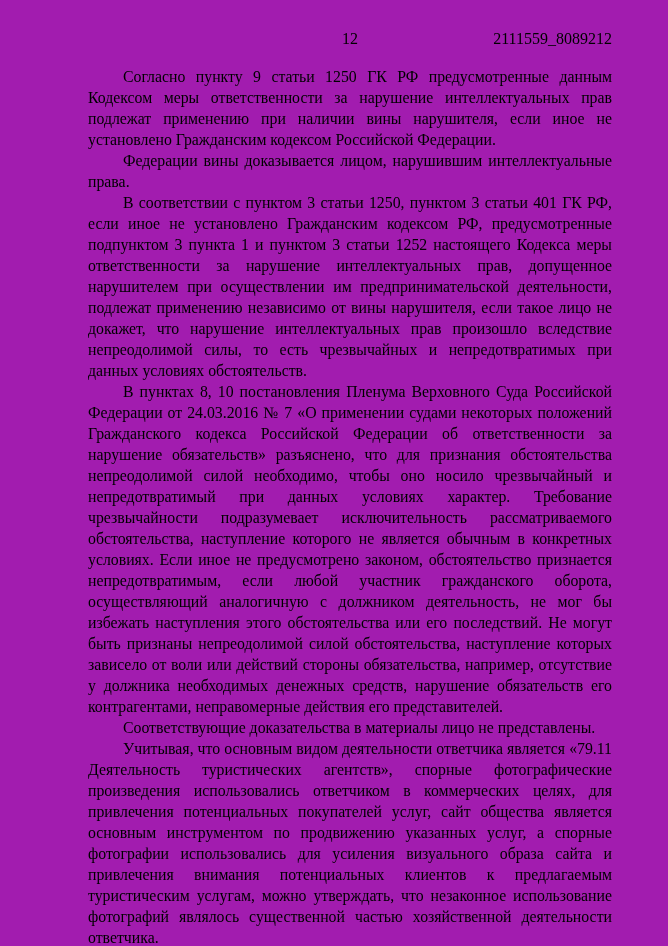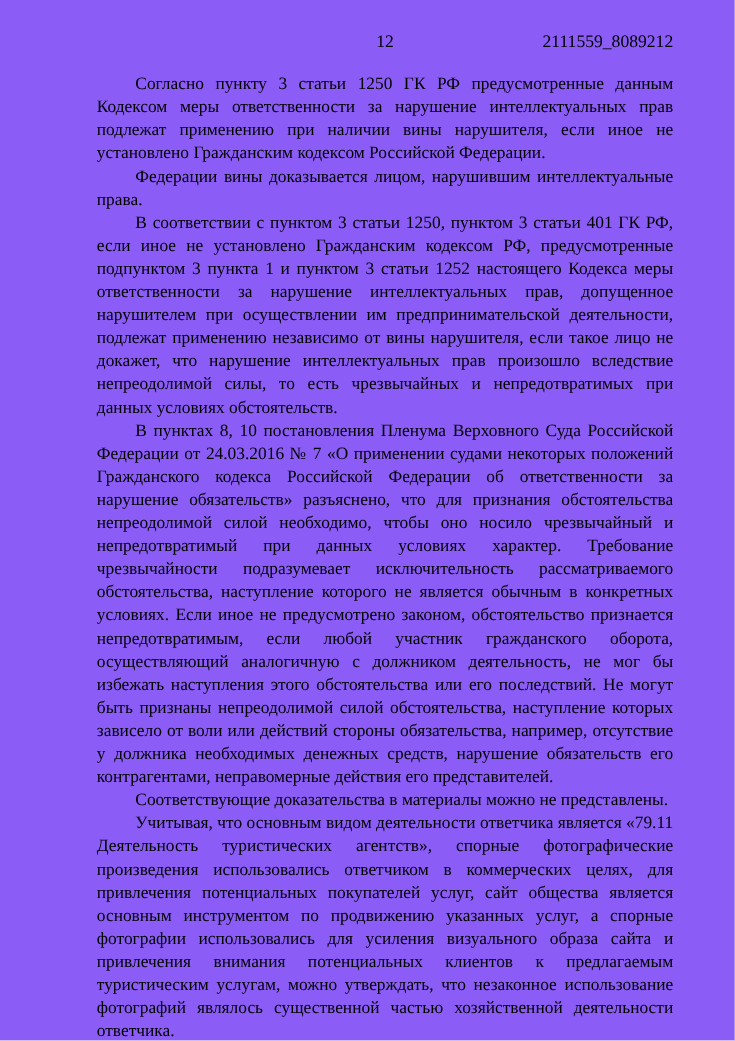--- a/index.html
+++ b/index.html
@@ -11,21 +11,21 @@
   body {
     width: 668px;
     height: 946px;
     font-family: "Liberation Serif", "DejaVu Serif", serif;
     color: #000000;
   }
   .page {
     position: relative;
     width: 668px;
     height: 946px;
-    background: #8b5cf6;
+    background: #a21caf;
     overflow: hidden;
   }
   .header {
     position: absolute;
     top: 28px;
     left: 88px;
     right: 56px;
     height: 21px;
     font-size: 16px;
     line-height: 21px;
@@ -58,22 +58,22 @@
 <body>
 
 <div class="page">
 
   <div class="header">
     <span class="page-number">12</span>
     <span class="doc-id">2111559_8089212</span>
   </div>
 
   <div class="body-text">
-    <p>Согласно пункту 3 статьи 1250 ГК РФ предусмотренные данным Кодексом меры ответственности за нарушение интеллектуальных прав подлежат применению при наличии вины нарушителя, если иное не установлено Гражданским кодексом Российской Федерации.</p>
+    <p>Согласно пункту 9 статьи 1250 ГК РФ предусмотренные данным Кодексом меры ответственности за нарушение интеллектуальных прав подлежат применению при наличии вины нарушителя, если иное не установлено Гражданским кодексом Российской Федерации.</p>
     <p>Федерации вины доказывается лицом, нарушившим интеллектуальные права.</p>
     <p>В соответствии с пунктом 3 статьи 1250, пунктом 3 статьи 401 ГК РФ, если иное не установлено Гражданским кодексом РФ, предусмотренные подпунктом 3 пункта 1 и пунктом 3 статьи 1252 настоящего Кодекса меры ответственности за нарушение интеллектуальных прав, допущенное нарушителем при осуществлении им предпринимательской деятельности, подлежат применению независимо от вины нарушителя, если такое лицо не докажет, что нарушение интеллектуальных прав произошло вследствие непреодолимой силы, то есть чрезвычайных и непредотвратимых при данных условиях обстоятельств.</p>
     <p>В пунктах 8, 10 постановления Пленума Верховного Суда Российской Федерации от 24.03.2016 № 7 «О применении судами некоторых положений Гражданского кодекса Российской Федерации об ответственности за нарушение обязательств» разъяснено, что для признания обстоятельства непреодолимой силой необходимо, чтобы оно носило чрезвычайный и непредотвратимый при данных условиях характер. Требование чрезвычайности подразумевает исключительность рассматриваемого обстоятельства, наступление которого не является обычным в конкретных условиях. Если иное не предусмотрено законом, обстоятельство признается непредотвратимым, если любой участник гражданского оборота, осуществляющий аналогичную с должником деятельность, не мог бы избежать наступления этого обстоятельства или его последствий. Не могут быть признаны непреодолимой силой обстоятельства, наступление которых зависело от воли или действий стороны обязательства, например, отсутствие у должника необходимых денежных средств, нарушение обязательств его контрагентами, неправомерные действия его представителей.</p>
-    <p>Соответствующие доказательства в материалы можно не представлены.</p>
+    <p>Соответствующие доказательства в материалы лицо не представлены.</p>
     <p>Учитывая, что основным видом деятельности ответчика является «79.11 Деятельность туристических агентств», спорные фотографические произведения использовались ответчиком в коммерческих целях, для привлечения потенциальных покупателей услуг, сайт общества является основным инструментом по продвижению указанных услуг, а спорные фотографии использовались для усиления визуального образа сайта и привлечения внимания потенциальных клиентов к предлагаемым туристическим услугам, можно утверждать, что незаконное использование фотографий являлось существенной частью хозяйственной деятельности ответчика.</p>
 
   </div>
 
 </div>
 
 </body></html>

